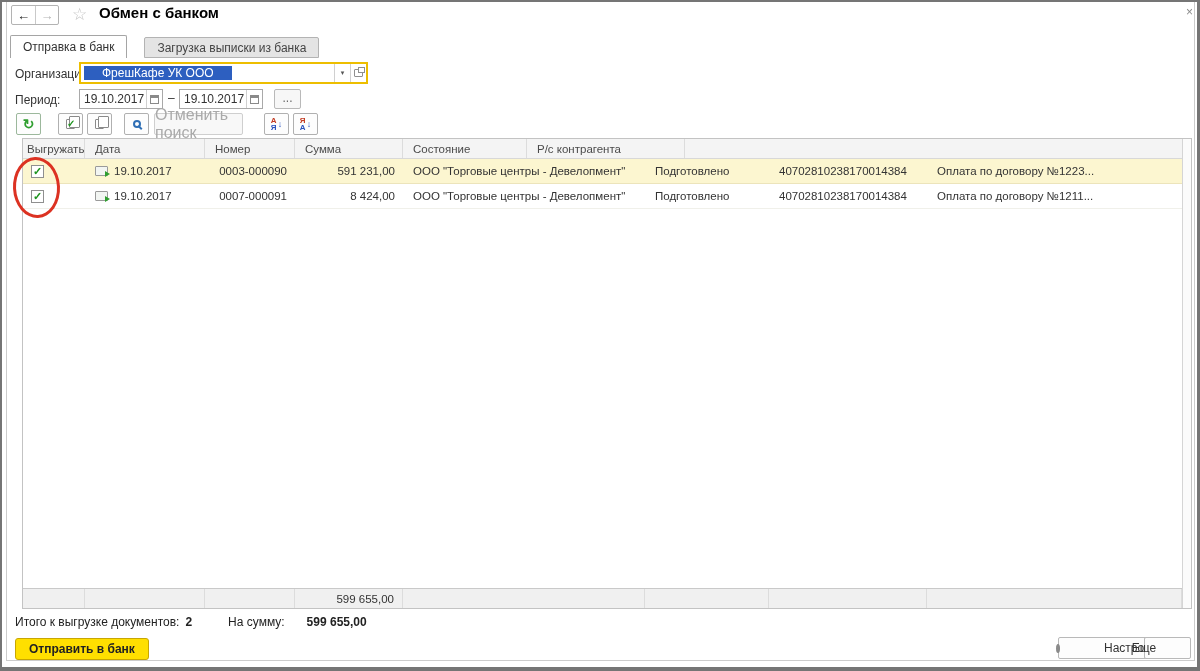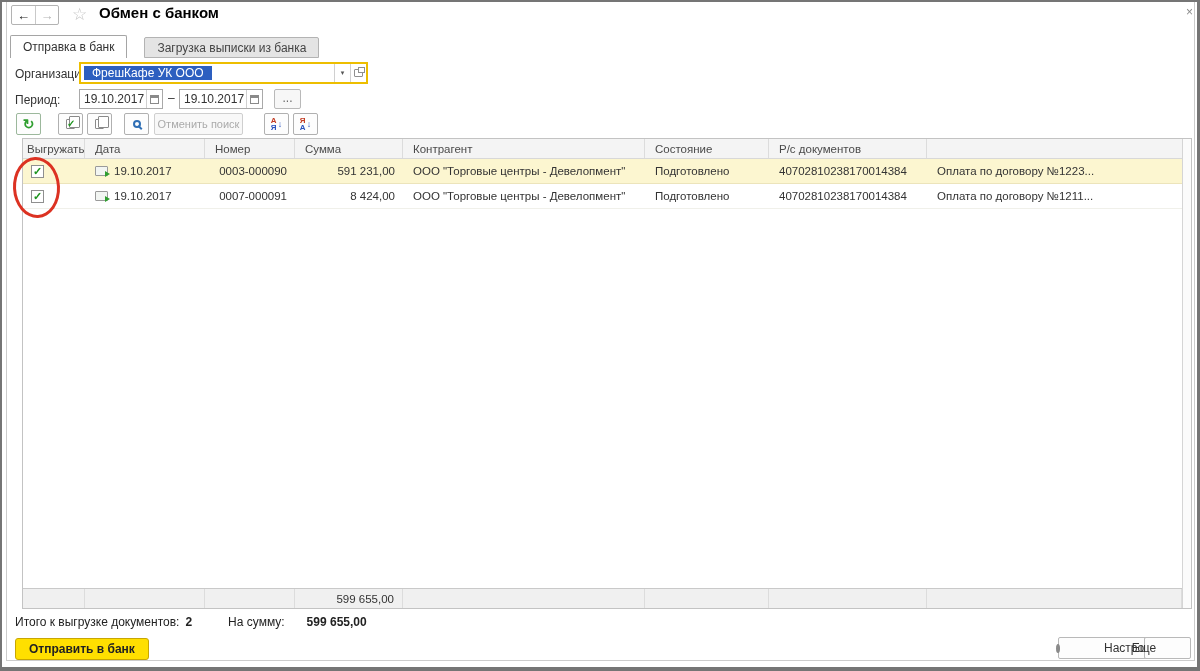--- a/index.html
+++ b/index.html
@@ -29,21 +29,21 @@
   .tab.active { height:23px; line-height:22px; background:#fff;
     border:1px solid #a5a5a5; border-bottom:none; border-radius:2px 2px 0 0; }
   .tab.inactive { height:21px; line-height:20px; background:#e4e4e4;
     border:1px solid #b3b3b3; border-radius:2px 2px 0 0; margin-left:17px; color:#444; }
 
   
   .lbl { position:absolute; font-size:12px; color:#333; }
   .org-field { position:absolute; left:77px; top:60px; width:289px; height:22px;
     border:2px solid #edbe00; background:#fff; display:flex; align-items:stretch; }
   .org-text { flex:1; display:flex; align-items:center; padding-left:3px; overflow:hidden; }
-  .org-sel { background:#2d5fc0; color:#fff; padding:0 8px; white-space:nowrap; }
+  .org-sel { background:#2d5fc0; color:#fff; padding:0 18px; white-space:nowrap; }
   .fld-btn { width:16px; border-left:1px solid #d0d0d0; display:flex;
     align-items:center; justify-content:center; cursor:pointer; background:#fff; }
   .dd-arrow { font-size:7px; color:#555; }
   .open-ic { position:relative; width:9px; height:8px; border:1px solid #8f8f8f; border-radius:1px; }
   .open-ic::after { content:""; position:absolute; right:-3px; top:-3px; width:5px; height:4px;
     border:1px solid #8f8f8f; background:#fff; }
 
   .date-field { position:absolute; top:87px; height:20px; width:84px;
     border:1px solid #a9a9a9; background:#fff; display:flex; }
   .date-text { flex:1; display:flex; align-items:center; padding-left:4px; font-size:12px; }
@@ -62,21 +62,21 @@
   .refresh-g { color:#2f9e2f; font-size:14px; font-weight:bold; line-height:1; }
   .pages { position:relative; width:9px; height:10px; border:1px solid #8a8a8a;
     background:#fff; border-radius:1px; }
   .pages::before { content:""; position:absolute; left:2px; top:-4px; width:9px; height:10px;
     border:1px solid #8a8a8a; background:#fff; border-radius:1px; }
   .pages .chk { position:absolute; z-index:2; left:0px; top:-2px; color:#1f941f;
     font-size:10px; font-weight:bold; }
   .mag { position:relative; width:8px; height:8px; border:2px solid #2f6fb5; border-radius:50%; }
   .mag::after { content:""; position:absolute; width:2px; height:5px; background:#2f6fb5;
     right:-2px; bottom:-4px; transform:rotate(-45deg); }
-  .cancel-search { color:#aaa; font-size:11px; background:#f8f8f8; border-color:#cfcfcf; }
+  .cancel-search { color:#aaa; font-size:16px; background:#f8f8f8; border-color:#cfcfcf; }
   .sort-ic { display:flex; align-items:center; gap:1px; }
   .sort-letters { display:flex; flex-direction:column; font-size:8px; line-height:7px; font-weight:bold; }
   .lt-red { color:#c23b22; } .lt-blue { color:#2a52be; }
   .sort-arr { color:#2a52be; font-size:9px; }
 
   
   .tbl { position:absolute; left:20px; top:136px; width:1170px; height:471px;
     border:1px solid #c3c3c3; background:#fff; }
   .tbl-inner { position:absolute; left:0; top:0; right:9px; bottom:0;
     display:flex; flex-direction:column; }
@@ -213,23 +213,22 @@
   </span>
 </div>
 
 <div class="tbl">
   <div class="tbl-inner">
     <div class="trow thead">
       <div class="cell c0">Выгружать</div>
       <div class="cell c1">Дата</div>
       <div class="cell c2">Номер</div>
       <div class="cell c3">Сумма</div>
-      <div class="cell c4">Контрагент</div>
       <div class="cell c5">Состояние</div>
-      <div class="cell c6">Р/с документов</div>
+      <div class="cell c6">Р/с контрагента</div>
     </div>
 
     <div class="trow drow hl">
       <div class="cell c0" style="padding-left:0;">
           <span class="cbx">
             <span>✓</span>
           </span>
         </div>
       <div class="cell c1 datecell">
           <span class="doc-ic"></span>

